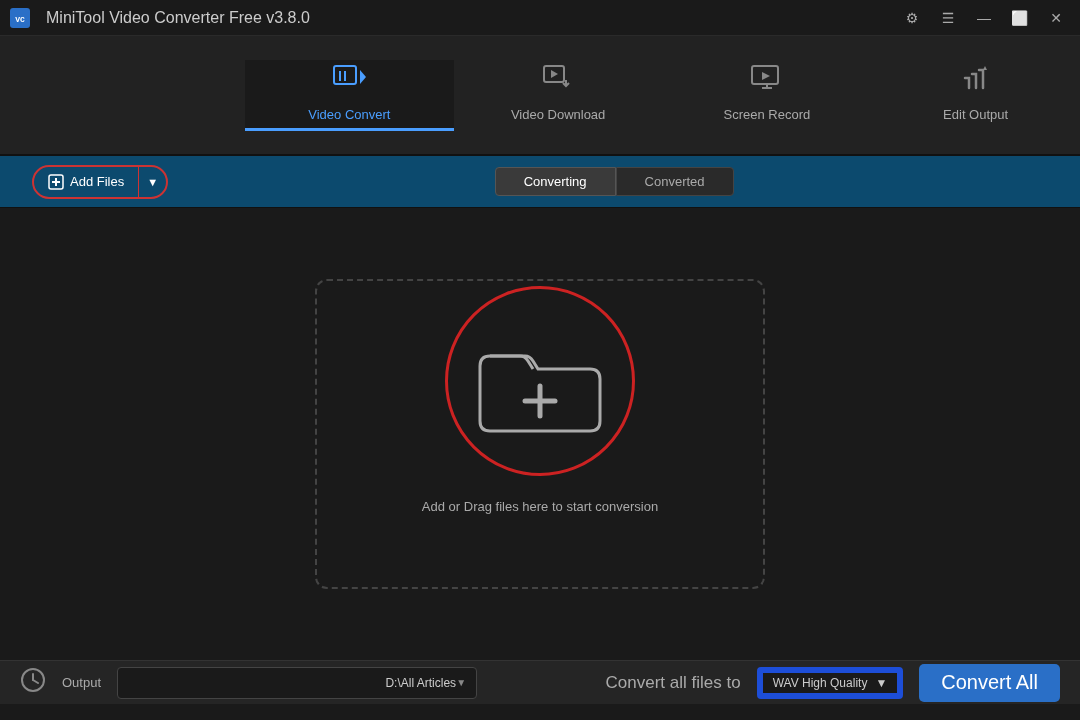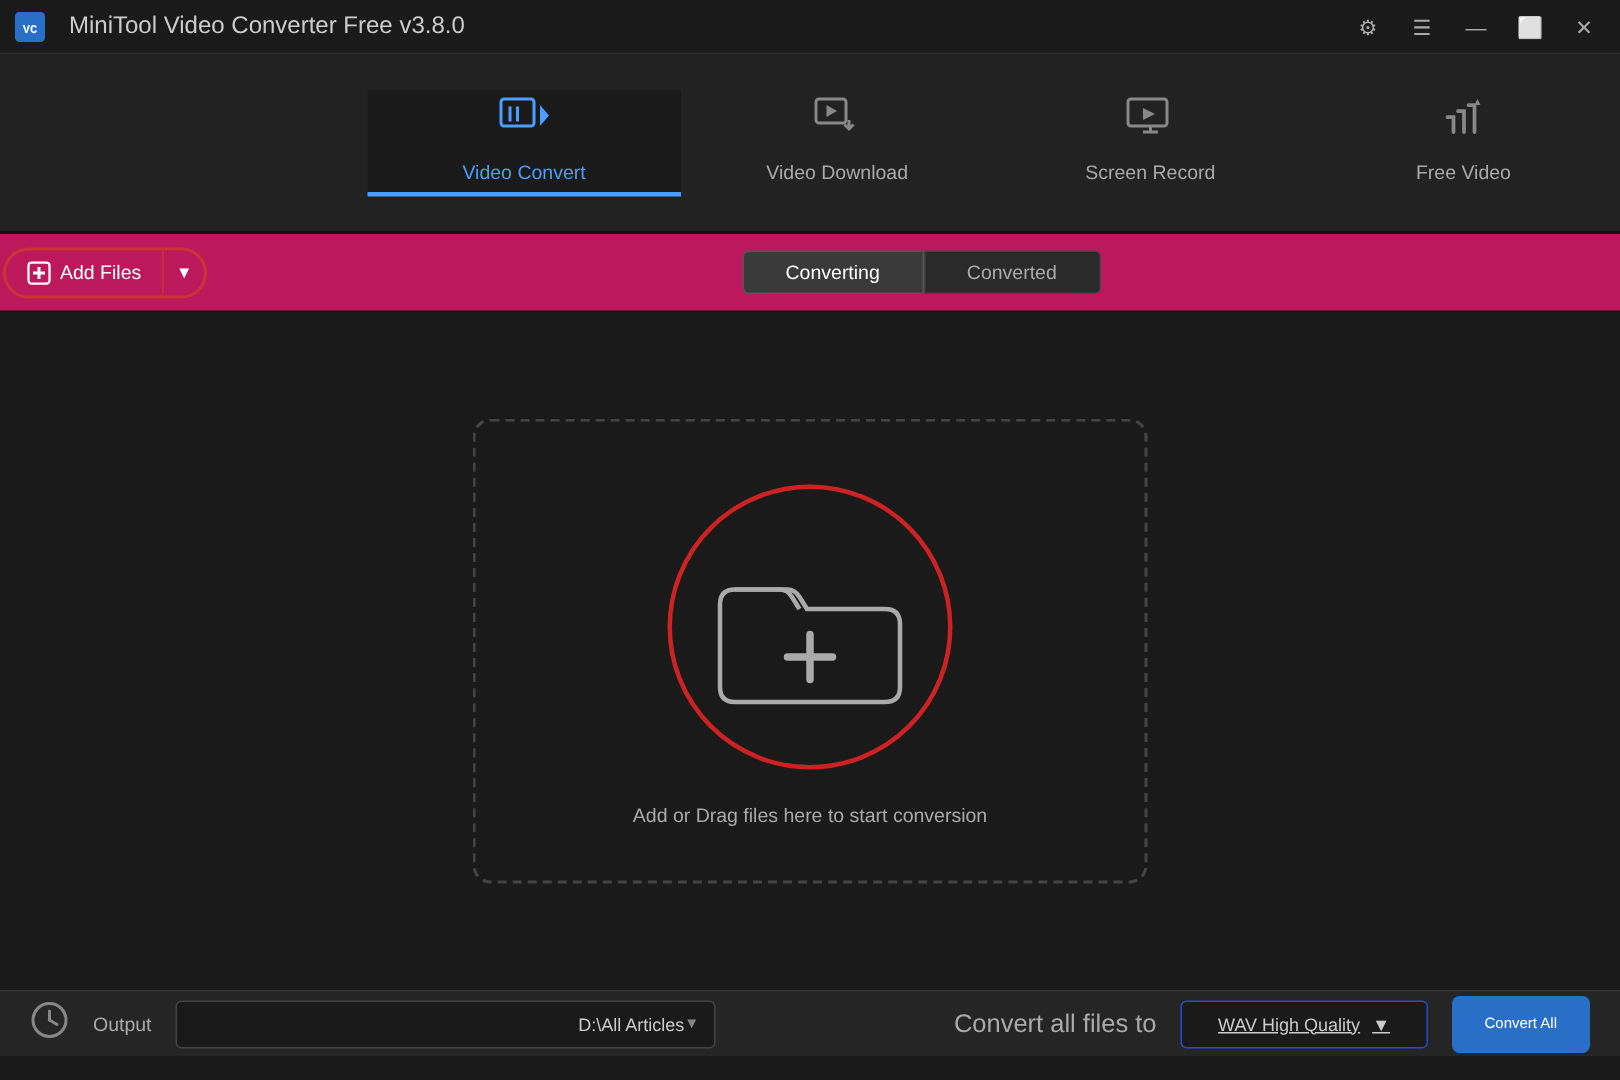--- a/index.html
+++ b/index.html
@@ -92,24 +92,24 @@
       background: #1a1a1a;
     }
     .nav-icon {
       font-size: 28px;
       line-height: 1;
     }
 
     
     #toolbar {
       height: 52px;
-      background: #be185d;
-      display: flex;
-      align-items: center;
-      padding: 0 2px;
+      background: #0c4a6e;
+      display: flex;
+      align-items: center;
+      padding: 0 32px;
       gap: 12px;
       border-bottom: 1px solid #111;
     }
     #add-files-btn {
       display: flex;
       align-items: center;
       gap: 0;
       cursor: pointer;
       border: 2px solid #cc3333;
       border-radius: 20px;
@@ -168,21 +168,20 @@
       height: calc(720px - 36px - 120px - 52px - 60px);
     }
     #drop-zone {
       width: 450px;
       height: 310px;
       border: 2px dashed #444;
       border-radius: 12px;
       display: flex;
       flex-direction: column;
       align-items: center;
-      justify-content: center;
       gap: 18px;
       cursor: pointer;
       position: relative;
     }
     #folder-icon-wrapper {
       position: relative;
       width: 200px;
       height: 200px;
       display: flex;
       align-items: center;
@@ -234,38 +233,37 @@
     #output-path-arrow { color: #888; font-size: 10px; }
     #convert-all-label {
       color: #aaa;
       font-size: 17px;
       margin-left: auto;
     }
     #format-selector {
       display: flex;
       align-items: center;
       background: #1a1a1a;
-      border: 1px solid #1d4ed8;
+      border: 6px solid #1d4ed8;
       border-radius: 4px;
-      padding: 0 24px;
+      padding: 0 10px;
       height: 32px;
       font-size: 12px;
       color: #ccc;
       cursor: pointer;
       gap: 8px;
-      text-decoration: underline;
     }
     #convert-all-btn {
       background: #2a6fc7;
       color: #fff;
       border: none;
       border-radius: 5px;
       padding: 0 22px;
       height: 38px;
-      font-size: 10px;
+      font-size: 20px;
       cursor: pointer;
       font-weight: 500;
     }
   </style>
 </head>
 <body>
 
 <div id="title-bar">
   <div id="app-logo">
     <svg width="20" height="20" viewBox="0 0 20 20">
@@ -324,21 +322,21 @@
       <span>Screen Record</span>
     </div>
 
     <div class="nav-tab">
       <div class="nav-icon">
         <svg width="34" height="34" viewBox="0 0 34 34" fill="none">
           <path d="M10 28 L10 18 L6 18 M17 28 L17 14 L13 14 M24 28 L24 10 L20 10" stroke="#888" stroke-width="2.5" fill="none" stroke-linecap="round"></path>
           <path d="M26 6 L28 10 L24 10 Z" fill="#888"></path>
         </svg>
       </div>
-      <span>Free Video</span>
+      <span>Edit Output</span>
     </div>
 
   </div>
 </div>
 
 <div id="toolbar">
   <div id="add-files-btn">
     <div id="add-files-main">
       <svg width="16" height="16" viewBox="0 0 16 16" fill="none">
         <rect x="1" y="1" width="14" height="14" rx="2" stroke="#fff" stroke-width="1.5" fill="none"></rect>

